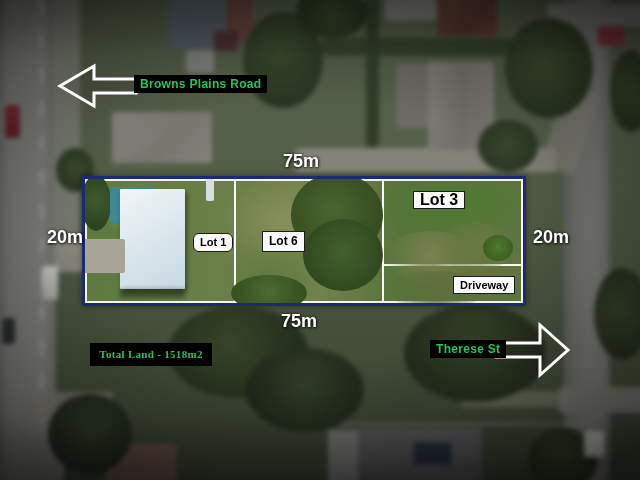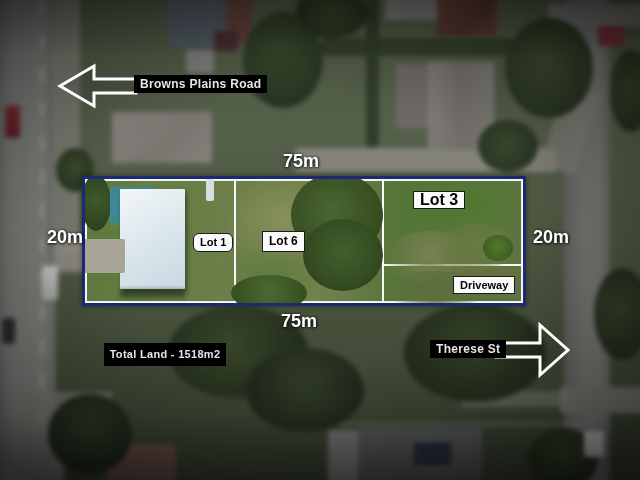--- a/index.html
+++ b/index.html
@@ -32,21 +32,21 @@
       radial-gradient(ellipse 80px 50px at 185px 100px, #5f7a40 0%, rgba(0,0,0,0) 70%),
       radial-gradient(ellipse 110px 45px at 370px 25px, #4d7a2e 0%, rgba(0,0,0,0) 75%),
       radial-gradient(ellipse 90px 40px at 400px 95px, #66713f 0%, rgba(0,0,0,0) 70%),
       linear-gradient(90deg,#5d7a3e 0%,#6b7f48 30%,#74824e 52%,#56743a 72%,#5d7440 100%);
     overflow:hidden;
   }
   .lotline{position:absolute;border:2px solid rgba(255,255,255,.95);}
   
   .lbl-layer{position:absolute;inset:0;z-index:6;}
   .blackbox{
-    position:absolute;background:#000;color:#e5e5e5;font-weight:bold;
+    position:absolute;background:#000;color:#22c55e;font-weight:bold;
     padding:2px 6px;white-space:nowrap;letter-spacing:.3px;
   }
   .whitebox{
     position:absolute;background:#fbfbfb;color:#000;font-weight:bold;
     border:1px solid #1a1a1a;padding:0 6px;white-space:nowrap;
   }
   .dim{
     position:absolute;color:#fff;font-weight:bold;font-size:18px;
     text-shadow:0 1px 3px rgba(0,0,0,.85),1px 0 3px rgba(0,0,0,.6);
     white-space:nowrap;
@@ -161,21 +161,21 @@
     <div class="dim" style="left:283px;top:151px;">75m</div>
     <div class="dim" style="left:281px;top:311px;">75m</div>
     <div class="dim" style="left:47px;top:227px;">20m</div>
     <div class="dim" style="left:533px;top:227px;">20m</div>
 
     <div class="whitebox" style="left:193px;top:233px;font-size:11px;line-height:17px;border-radius:6px;">Lot 1</div>
     <div class="whitebox" style="left:262px;top:231px;font-size:12px;line-height:19px;">Lot 6</div>
     <div class="whitebox" style="left:413px;top:191px;font-size:16px;line-height:16px;">Lot 3</div>
     <div class="whitebox" style="left:453px;top:276px;font-size:11px;line-height:16px;">Driveway</div>
 
-    <div class="blackbox" style="left:104px;top:343px;width:118px;padding:4px 2px;text-align:center;font-size:11px;line-height:15px;">
+    <div class="blackbox" style="left:90px;top:343px;width:118px;padding:4px 2px;text-align:center;font-size:11px;line-height:15px;font-family:Liberation Serif, serif;">
       <div>Total Land - 1518m2</div>
     </div>
 
     <svg class="arrow" style="left:494px;top:319px;" width="78" height="62" viewBox="0 0 78 62">
       <path d="M2 24 L46 24 L46 6 L74 31 L46 56 L46 38 L2 38 Z" fill="rgba(30,30,30,0.10)" stroke="#ffffff" stroke-width="3"></path>
     </svg>
     <div class="blackbox" style="left:430px;top:340px;font-size:12px;">Therese St</div>
   </div>
 </div>
 

